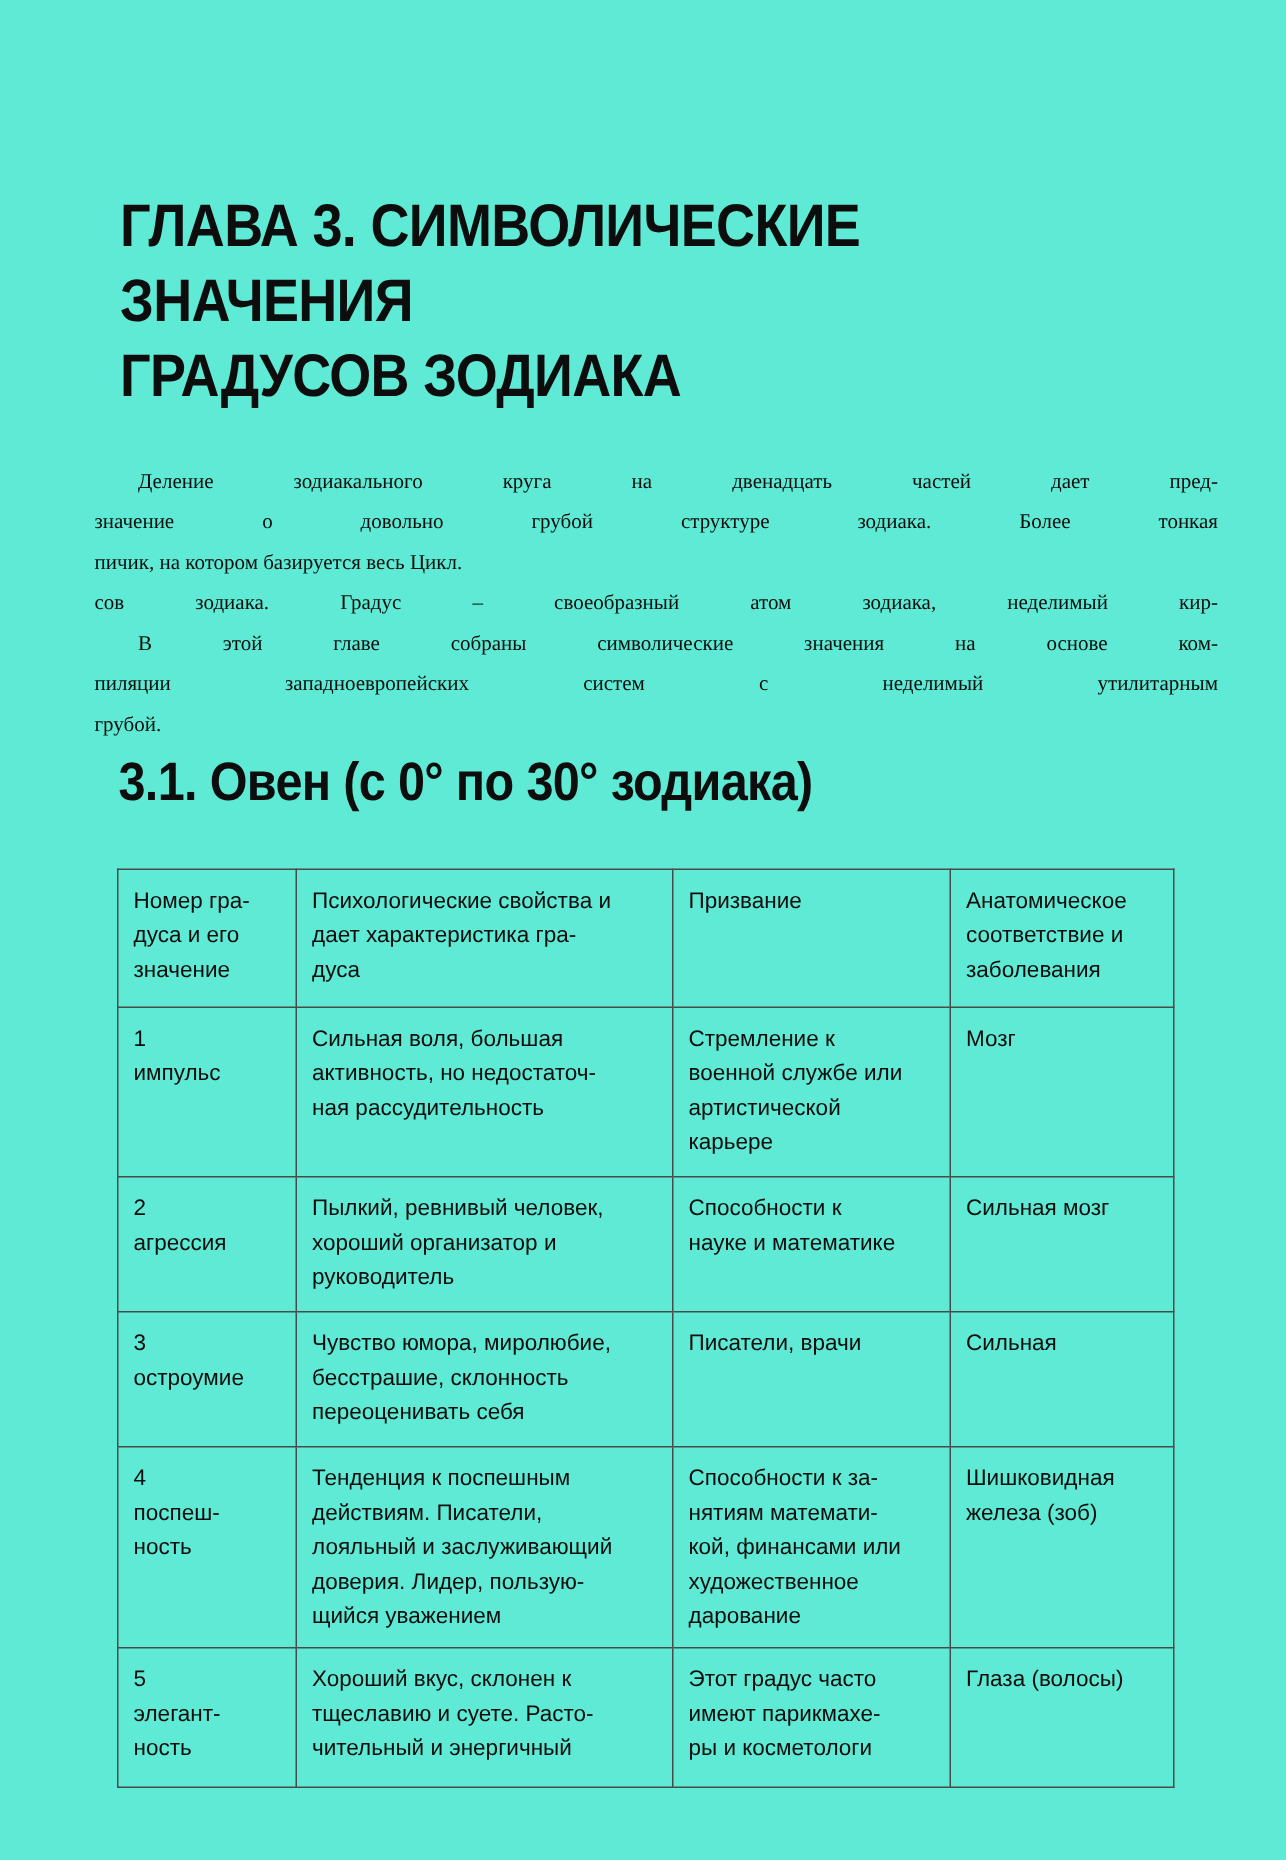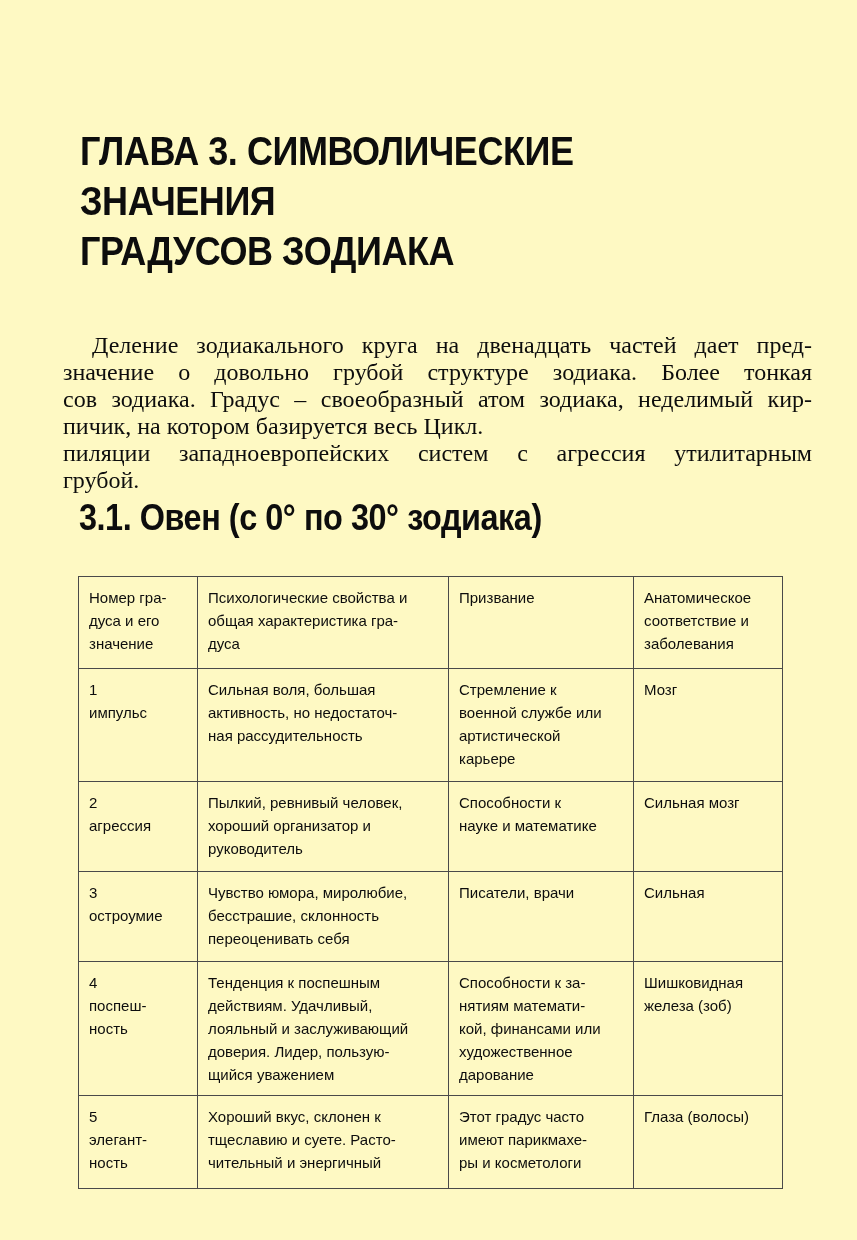--- a/index.html
+++ b/index.html
@@ -1,40 +1,40 @@
 <!DOCTYPE html>
 <html lang="ru"><head>
 <meta charset="utf-8">
 <style>
   html,body { margin:0; padding:0; background:#ffffff; }
   .page {
     position:relative;
     width:857px; height:1240px;
     box-sizing:border-box;
-    background:#fef9c3;
+    background:#5eead4;
     color:#000;
     padding:99px 45px 0 63px;
     font-family:"Liberation Serif", serif;
     overflow:hidden;
   }
   .chapter-title {
     font-family:"Liberation Sans", sans-serif;
     font-weight:700;
     font-size:40px;
     line-height:50px;
     letter-spacing:-0.5px;
     color:#0d0d0d;
     white-space:pre-line;
     margin-left:17px;
     transform:scaleX(0.90);
     transform-origin:0 0;
   }
   .intro {
-    margin-top:56px;
-    font-size:24px;
+    margin-top:32px;
+    font-size:14px;
     line-height:27px;
     color:#0d0d0d;
   }
   .intro .line {
     text-align:justify;
     text-align-last:justify;
   }
   .intro .line.first { text-indent:29px; }
   .intro .line.last  { text-align-last:left; }
   .section-title {
@@ -72,45 +72,46 @@
 
 <div class="page">
 
   <h1 class="chapter-title">ГЛАВА 3. СИМВОЛИЧЕСКИЕ ЗНАЧЕНИЯ
 ГРАДУСОВ ЗОДИАКА</h1>
 
   <div class="intro">
     <div>
       <div class="line first">Деление зодиакального круга на двенадцать частей дает пред-</div>
       <div class="line">значение о довольно грубой структуре зодиака. Более тонкая</div>
+      <div class="line last">пичик, на котором базируется весь Цикл.</div>
       <div class="line">сов зодиака. Градус – своеобразный атом зодиака, неделимый кир-</div>
-      <div class="line last">пичик, на котором базируется весь Цикл.</div>
     </div>
     <div>
-      <div class="line">пиляции западноевропейских систем с агрессия утилитарным</div>
+      <div class="line first">В этой главе собраны символические значения на основе ком-</div>
+      <div class="line">пиляции западноевропейских систем с неделимый утилитарным</div>
       <div class="line last">грубой.</div>
     </div>
   </div>
 
   <h2 class="section-title">3.1. Овен (с 0° по 30° зодиака)</h2>
 
   <table class="degrees-table">
     <colgroup>
       <col style="width:119px">
       <col style="width:251px">
       <col style="width:185px">
       <col style="width:149px">
     </colgroup>
     <tbody>
       <tr style="height:92px">
         <th>Номер гра-
 дуса и его
 значение</th>
         <th>Психологические свойства и
-общая характеристика гра-
+дает характеристика гра-
 дуса</th>
         <th>Призвание</th>
         <th>Анатомическое
 соответствие и
 заболевания</th>
       </tr>
       <tr style="height:113px">
         <td>1
 импульс</td>
         <td>Сильная воля, большая
@@ -139,21 +140,21 @@
 бесстрашие, склонность
 переоценивать себя</td>
         <td>Писатели, врачи</td>
         <td>Сильная</td>
       </tr>
       <tr style="height:134px">
         <td>4
 поспеш-
 ность</td>
         <td>Тенденция к поспешным
-действиям. Удачливый,
+действиям. Писатели,
 лояльный и заслуживающий
 доверия. Лидер, пользую-
 щийся уважением</td>
         <td>Способности к за-
 нятиям математи-
 кой, финансами или
 художественное
 дарование</td>
         <td>Шишковидная
 железа (зоб)</td>

